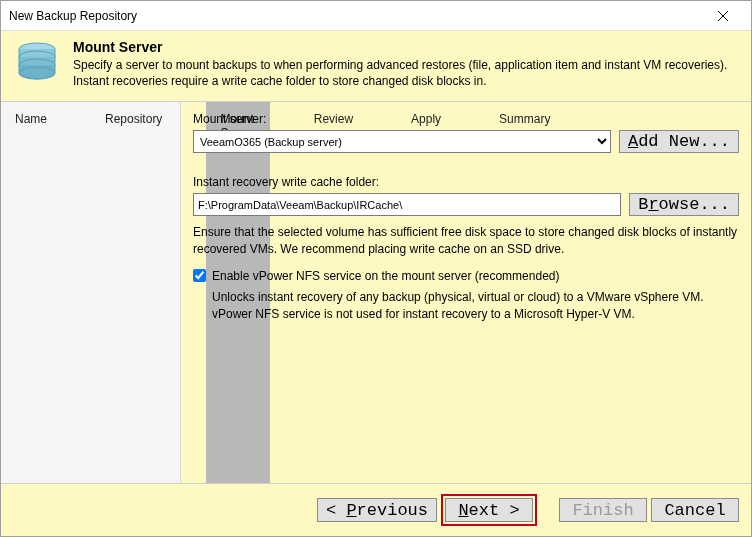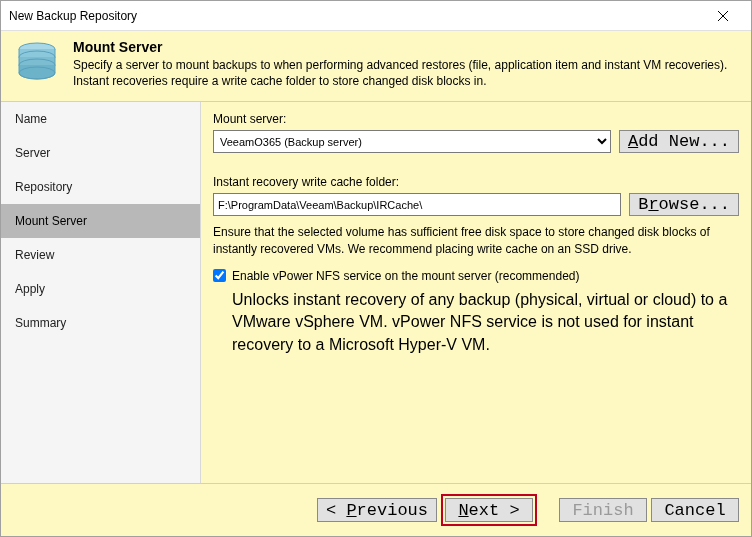--- a/index.html
+++ b/index.html
@@ -56,25 +56,25 @@
     color: #000;
     line-height: 1.35;
   }
   .body {
     flex: 1;
     display: flex;
     border-top: 1px solid #d0d0d0;
     min-height: 0;
   }
   .sidebar {
-    width: 200px;
+    width: 180px;
     background: #f5f5f5;
     border-right: 1px solid #d8d8d8;
     display: flex;
-    flex-direction: column;
+    gap: 30px;
   }
   .sidebar .step {
     padding: 10px 14px;
     font-size: 12px;
     color: #222;
     cursor: pointer;
   }
   .sidebar .step.active {
     background: #b8b8b8;
     color: #000;
@@ -134,21 +134,21 @@
     margin-bottom: 6px;
   }
   .chk-row input[type="checkbox"] {
     width: 13px; height: 13px;
     margin: 0;
   }
   .chk-extra {
     margin-left: auto;
   }
   .indent-help {
-    font-size: 16px;
+    font-size: 12px;
     color: #000;
     line-height: 1.4;
     margin-left: 19px;
   }
   .footer {
     border-top: 1px solid #d0d0d0;
     padding: 10px 12px;
     display: flex;
     justify-content: flex-end;
     gap: 4px;
@@ -195,21 +195,20 @@
     </div>
     <div class="text">
       <h2>Mount Server</h2>
       <p>Specify a server to mount backups to when performing advanced restores (file, application item and instant VM recoveries). Instant recoveries require a write cache folder to store changed disk blocks in.</p>
     </div>
   </div>
 
   <div class="body">
     <div class="sidebar">
       <div class="step">Name</div>
-      <div class="step">Server</div>
       <div class="step">Repository</div>
       <div class="step active">Mount Server</div>
       <div class="step">Review</div>
       <div class="step">Apply</div>
       <div class="step">Summary</div>
     </div>
 
     <div class="main">
 
       <div class="field-label">Mount server:</div>

